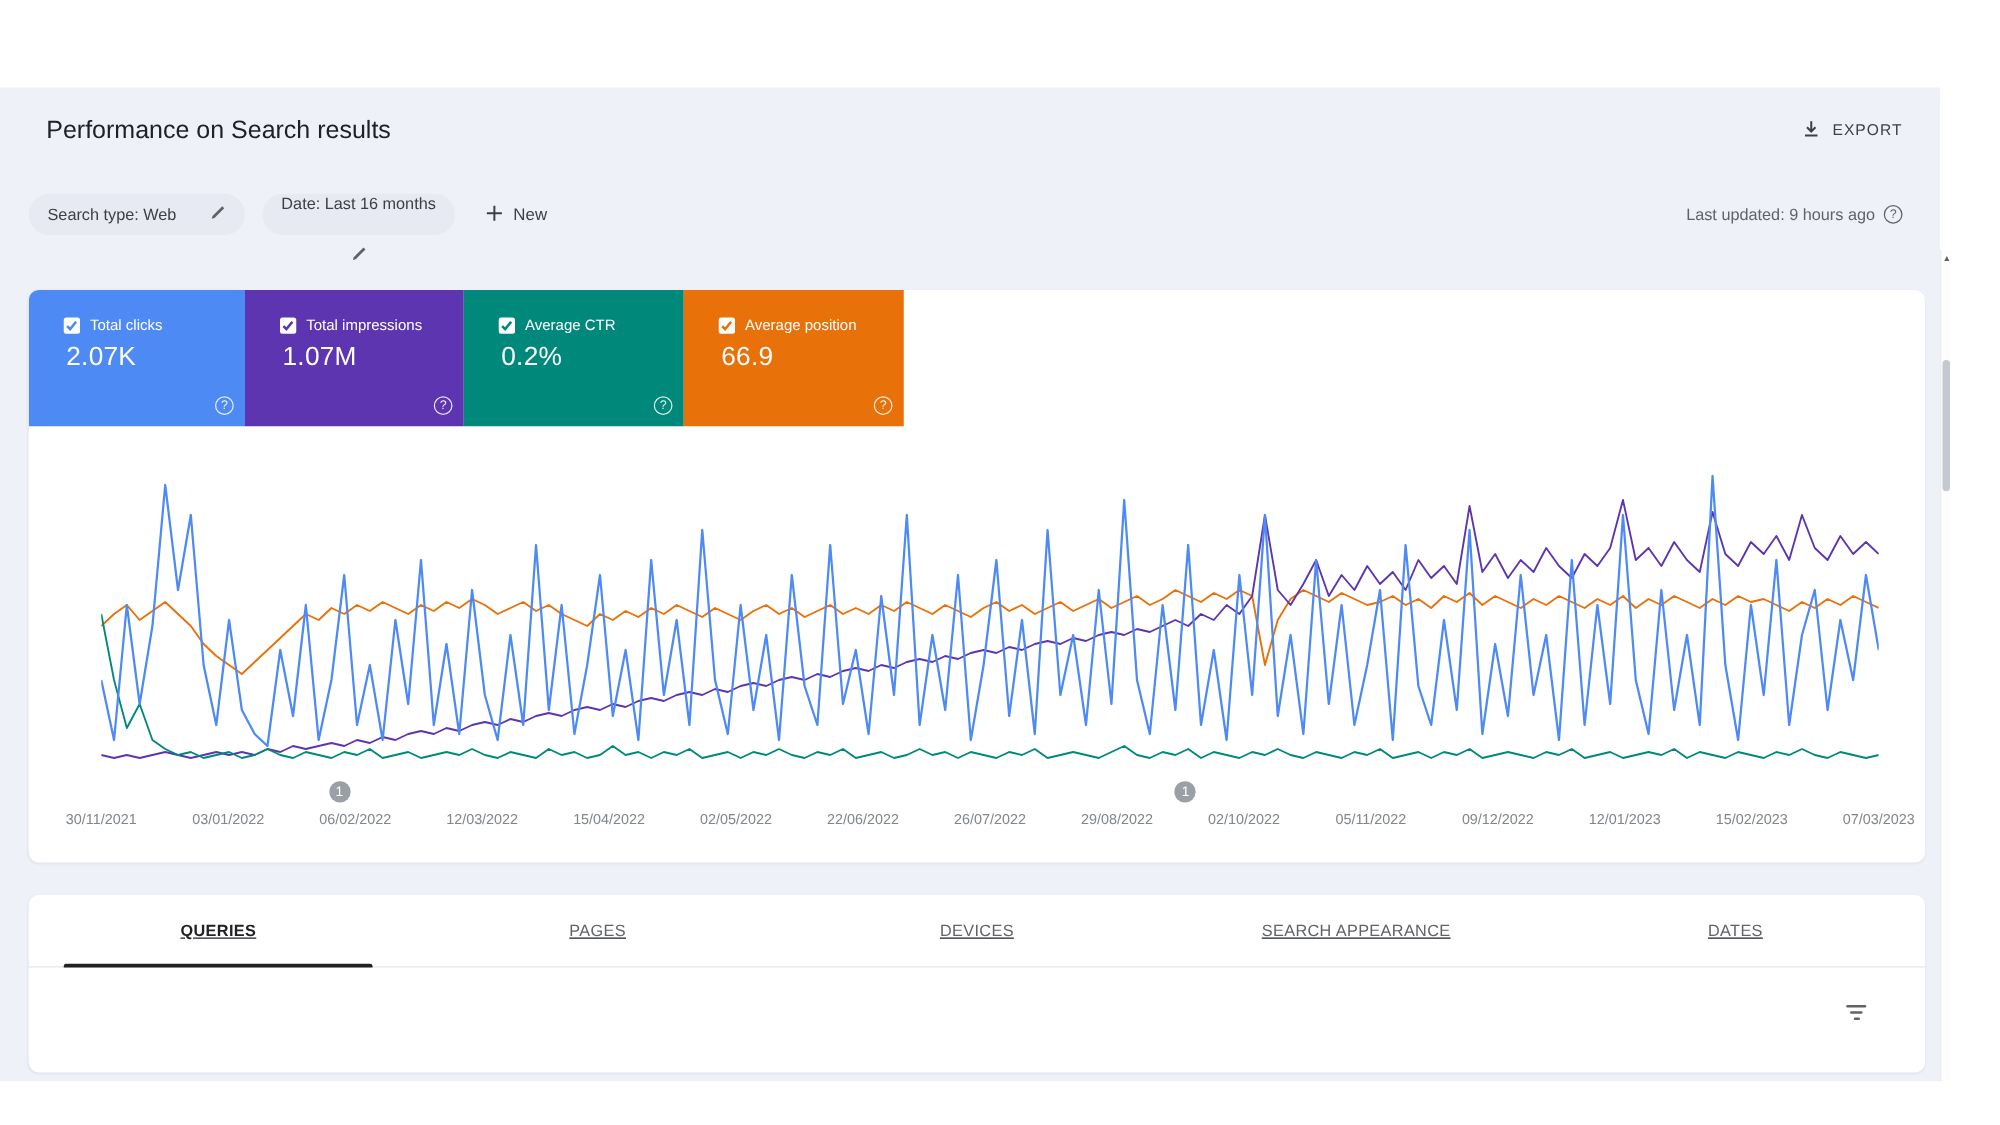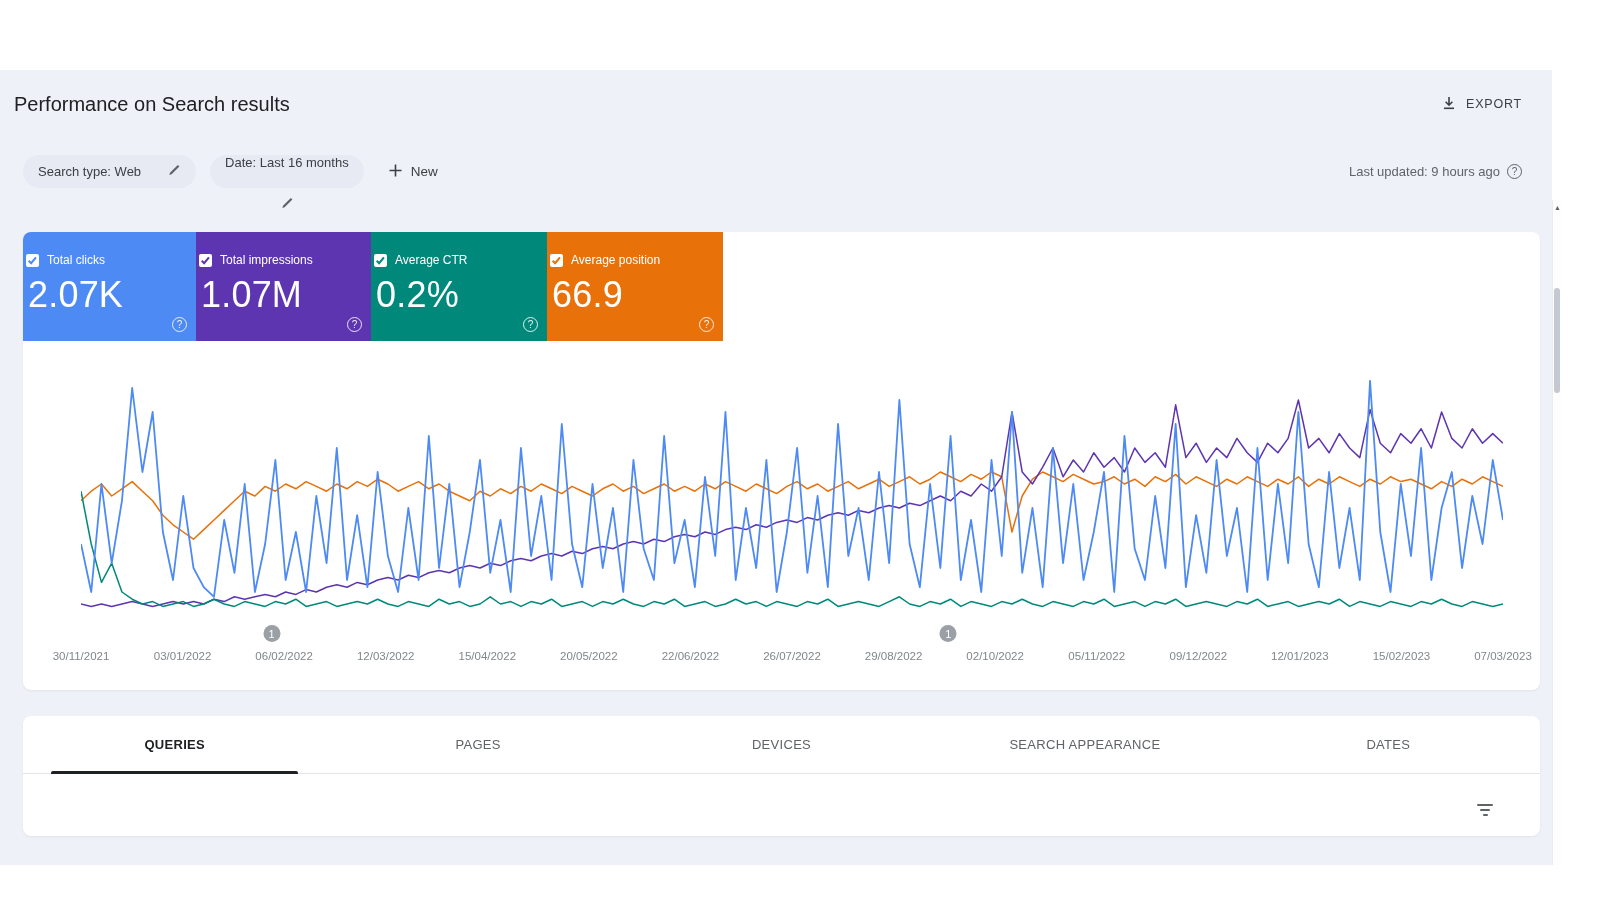--- a/index.html
+++ b/index.html
@@ -4,21 +4,21 @@
 <style>
   * { margin:0; padding:0; box-sizing:border-box; }
   html,body { width:1600px; height:900px; overflow:hidden; background:#fff;
               font-family:"Liberation Sans","DejaVu Sans",sans-serif; color:#202124; }
   .stage { position:relative; width:1600px; height:900px; background:#fff; }
 
   .main { position:absolute; top:70px; left:0; width:1552px; height:795px; background:#eff1f8; }
 
   
   .page-header { display:flex; justify-content:space-between; align-items:center;
-                 height:68px; padding:0 30px 0 14px; }
+                 height:68px; padding:0 30px 0 37px; }
   .page-title { font-size:20px; font-weight:400; color:#202124; }
   .export-btn { display:flex; align-items:center; gap:9px; font-size:12.5px; font-weight:500;
                 letter-spacing:.8px; color:#3c4043; cursor:pointer; }
 
   
   .filters { display:flex; align-items:center; padding:17px 30px 0 23px; }
   .chip { display:inline-flex; align-items:center; gap:26px; height:33px; padding:0 15px;
           background:#e7eaf3; border-radius:17px; font-size:13px; color:#3c4043; cursor:pointer; }
   .chip + .chip { margin-left:14px;flex-direction:column; }
   .new-btn { display:flex; align-items:center; gap:8px; margin-left:24px; font-size:13.5px;
@@ -26,49 +26,49 @@
   .last-updated { margin-left:auto; display:flex; align-items:center; gap:7px;
                   font-size:13px; color:#5f6368; }
   .qmark { width:15px; height:15px; border:1.2px solid currentColor; border-radius:50%;
            display:inline-flex; align-items:center; justify-content:center;
            font-size:10px; line-height:1; color:#5f6368; cursor:pointer; flex:none; }
 
   
   .chart-card { margin:44px 12px 0 23px; width:1517px; background:#fff; border-radius:8px;
                 overflow:hidden; box-shadow:0 1px 2px rgba(60,64,67,.08); padding-bottom:24px; }
   .metric-row { display:flex; }
-  .metric-card { position:relative; height:109px; padding:12px 3px; color:#fff; cursor:pointer; }
+  .metric-card { position:relative; height:109px; padding:12px 28px; color:#fff; cursor:pointer; }
   .metric-card:nth-child(1){ width:173px; }
   .metric-card:nth-child(2){ width:175px; }
   .metric-card:nth-child(3){ width:176px; }
   .metric-card:nth-child(4){ width:176px; }
   .metric-top { display:flex; align-items:center; gap:8px; margin-top:9px; }
   .checkbox { width:13px; height:13px; background:#fff; border-radius:2px; flex:none;
               display:inline-flex; align-items:center; justify-content:center; cursor:pointer; }
   .checkbox svg { width:11px; height:11px; display:block; }
   .metric-label { font-size:12px; white-space:nowrap; }
-  .metric-value { font-size:36px; margin:7px 0 0 2px; letter-spacing:.2px; }
+  .metric-value { font-size:21px; margin:7px 0 0 2px; letter-spacing:.2px; }
   .qhelp { position:absolute; right:9px; bottom:9px; width:15px; height:15px;
            border:1.2px solid rgba(255,255,255,.85); color:rgba(255,255,255,.9);
            border-radius:50%; display:flex; align-items:center; justify-content:center;
            font-size:10px; cursor:pointer; }
 
   .plot-wrap { position:relative; margin:30px 37px 0 58px; height:250px; }
   .plot-wrap svg { position:absolute; inset:0; width:100%; height:100%; }
   .markers { position:relative; margin:4px 37px 0 58px; height:18px; }
   .marker { position:absolute; top:0; transform:translateX(-50%); width:17px; height:17px;
             border-radius:50%; background:#9aa0a6; color:#fff; font-size:11px;
             display:flex; align-items:center; justify-content:center; cursor:pointer; }
   .xlabels { position:relative; margin:7px 37px 0 58px; height:16px; }
   .xlabel { position:absolute; top:0; transform:translateX(-50%); font-size:11.5px;
             color:#80868b; white-space:nowrap;text-align:center; }
 
   
-  .tabs-card { margin:26px 12px 0 23px; width:1517px; height:120px; background:#fff;
-               border-radius:8px; box-shadow:0 1px 2px rgba(60,64,67,.08); }
+  .tabs-card { margin:26px 12px 0 23px; width:1517px; height:142px; background:#fff;
+               border-radius:8px; box-shadow:0 1px 2px rgba(60,64,67,.08);text-decoration:underline; }
   .tabs { display:flex; height:58px; border-bottom:1px solid #e3e6ec; }
   .tab { flex:1; position:relative; display:flex; align-items:center; justify-content:center;
          font-size:13px; letter-spacing:.3px; color:#5f6368; cursor:pointer; }
   .tab.active { color:#202124; font-weight:700; }
   .tab.active::after { content:""; position:absolute; left:28px; right:28px; bottom:-1px;
                        height:3px; background:#202124; border-radius:2px 2px 0 0; }
   .tabs-body { position:relative; height:83px; }
   .filter-icon { position:absolute; right:46px; top:30px; width:18px; height:14px;
                  display:flex; flex-direction:column; align-items:center; gap:3px; cursor:pointer; }
   .filter-icon i { display:block; height:2px; background:#5f6368; border-radius:1px; }
@@ -197,21 +197,21 @@
       <div class="markers" id="markers">
           <div class="marker" style="left: 13.4%;">1</div>
           <div class="marker" style="left: 61%;">1</div>
         </div>
       <div class="xlabels" id="xlabels">
           <span class="xlabel" style="left: 0%;">30/11/2021</span>
           <span class="xlabel" style="left: 7.14286%;">03/01/2022</span>
           <span class="xlabel" style="left: 14.2857%;">06/02/2022</span>
           <span class="xlabel" style="left: 21.4286%;">12/03/2022</span>
           <span class="xlabel" style="left: 28.5714%;">15/04/2022</span>
-          <span class="xlabel" style="left: 35.7143%;">20/05/2022</span>
+          <span class="xlabel" style="left: 35.7143%;">02/05/2022</span>
           <span class="xlabel" style="left: 42.8571%;">22/06/2022</span>
           <span class="xlabel" style="left: 50%;">26/07/2022</span>
           <span class="xlabel" style="left: 57.1429%;">29/08/2022</span>
           <span class="xlabel" style="left: 64.2857%;">02/10/2022</span>
           <span class="xlabel" style="left: 71.4286%;">05/11/2022</span>
           <span class="xlabel" style="left: 78.5714%;">09/12/2022</span>
           <span class="xlabel" style="left: 85.7143%;">12/01/2023</span>
           <span class="xlabel" style="left: 92.8571%;">15/02/2023</span>
           <span class="xlabel" style="left: 100%;">07/03/2023</span>
         </div>

